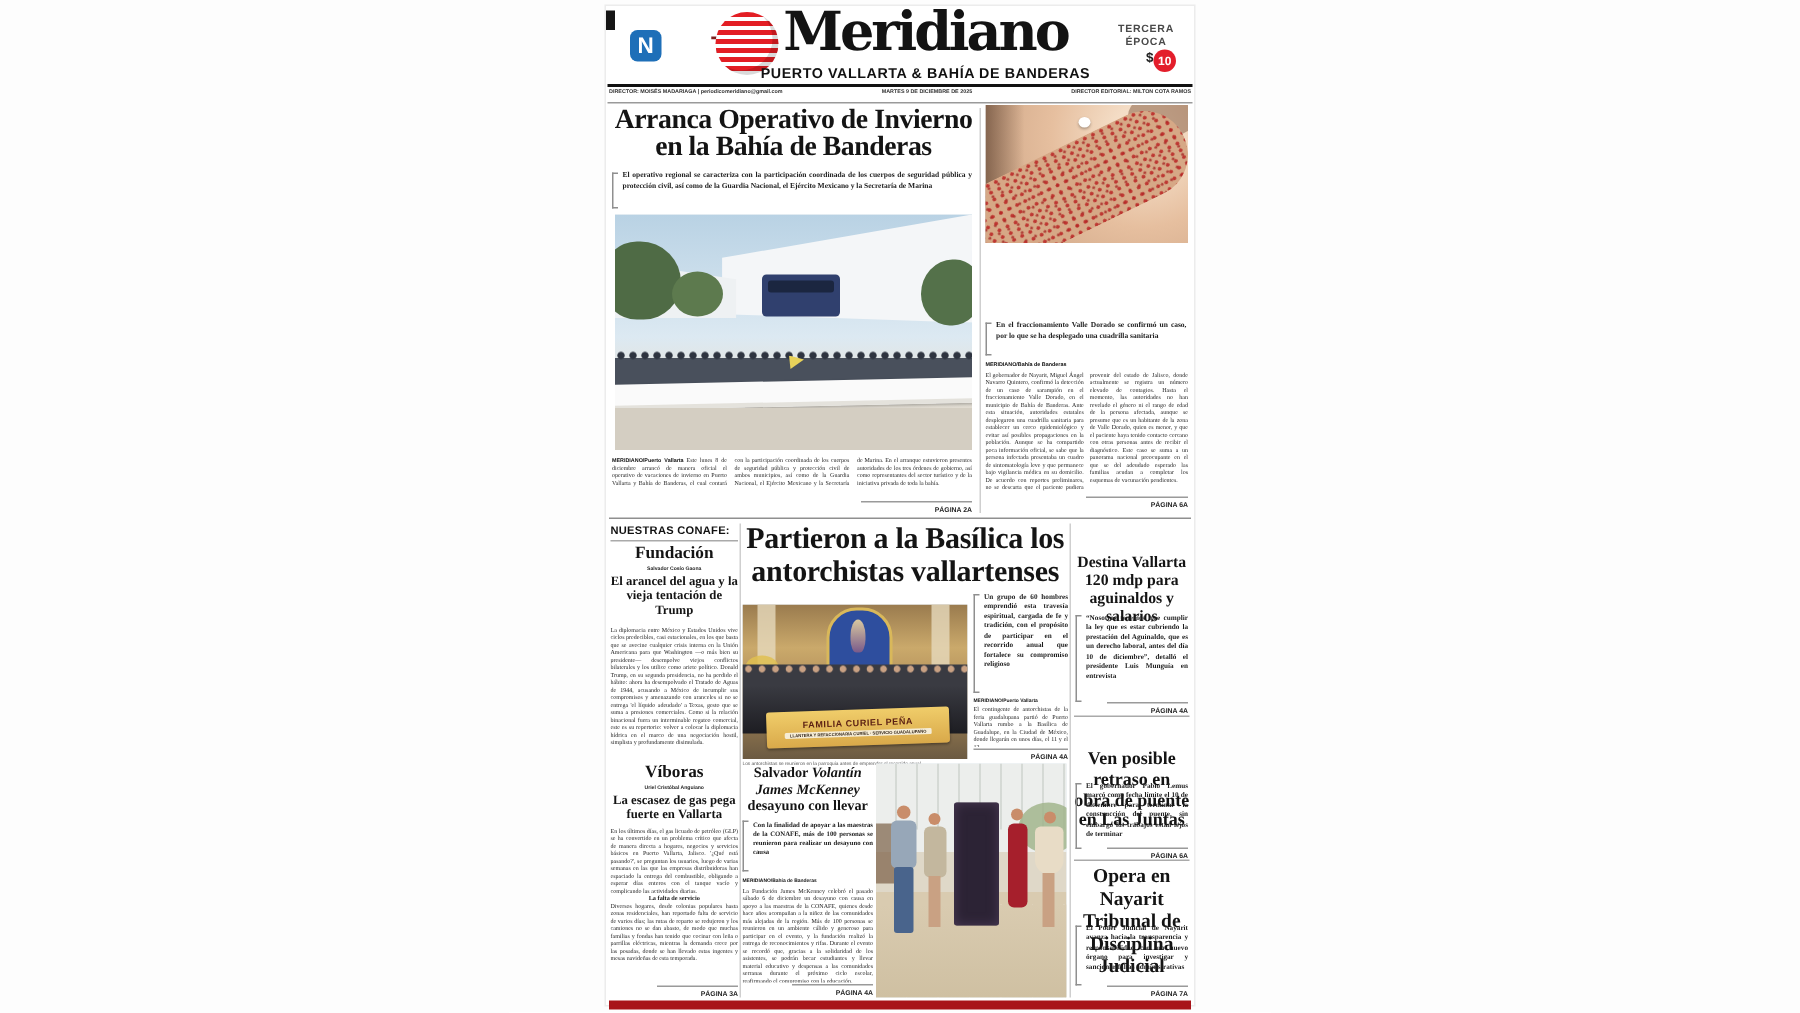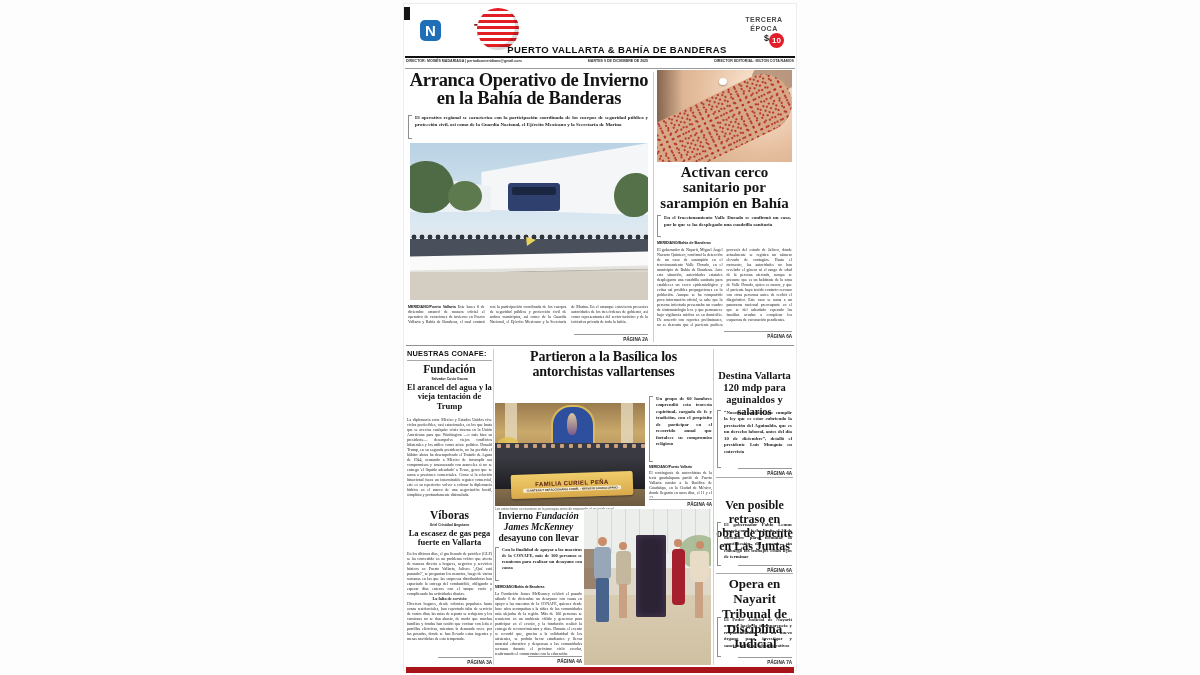--- a/index.html
+++ b/index.html
@@ -129,20 +129,21 @@
 <div class="stage">
   <div class="page">
 
     <div class="abs cornermark"></div>
     <div class="abs ntv">
       <span class="ntv-n">N</span>
       <span class="ntv-tv">TV</span>
       <span class="ntv-plus">+</span>
     </div>
     <div class="abs globe"></div>
+    <div class="abs mast-title">Meridiano</div>
     <div class="abs mast-sub">PUERTO VALLARTA &amp; BAHÍA DE BANDERAS</div>
     <div class="abs epoca">
       <span style="display:block">TERCERA</span>
       <span style="display:block">ÉPOCA</span>
     </div>
     <div class="abs price">
       <span class="price-sym">$</span>
       <span class="price-circ">10</span>
     </div>
     <div class="abs rule-black"></div>
@@ -179,21 +180,20 @@
 
     <div class="abs vline" style="left:249px;top:68px;height:270px;"></div>
 
     <div class="abs ph" style="left:253px;top:66px;width:135px;height:92px;">
       <div class="abs p2-base"></div>
       <div class="abs p2-babyhair"></div>
       <div class="abs p2-shadow"></div>
       <div class="abs p2-arm"></div>
       <div class="abs p2-cotton"></div>
     </div>
-    <div class="abs hl" style="left:252px;top:161px;width:137px;font-size:15px;line-height:1.02;">Activan cerco sanitario por sarampión en Bahía</div>
     <div class="abs deck" style="left:253px;top:211px;width:134px;height:22px;">
       <div class="bracket"></div>
       <p>En el fraccionamiento Valle Dorado se confirmó un caso, por lo que se ha desplegado una cuadrilla sanitaria</p>
     </div>
     <div class="abs byline" style="left:253px;top:237px;">MERIDIANO/Bahía de Banderas</div>
     <div class="abs micro cols2" style="left:253px;top:243px;width:135px;height:82px;overflow:hidden;">El gobernador de Nayarit, Miguel Ángel Navarro Quintero, confirmó la detección de un caso de sarampión en el fraccionamiento Valle Dorado, en el municipio de Bahía de Banderas. Ante esta situación, autoridades estatales desplegaron una cuadrilla sanitaria para establecer un cerco epidemiológico y evitar así posibles propagaciones en la población. Aunque se ha compartido poca información oficial, se sabe que la persona infectada presentaba un cuadro de sintomatología leve y que permanece bajo vigilancia médica en su domicilio. De acuerdo con reportes preliminares, no se descarta que el paciente pudiera provenir del estado de Jalisco, donde actualmente se registra un número elevado de contagios. Hasta el momento, las autoridades no han revelado el género ni el rango de edad de la persona afectada, aunque se presume que es un habitante de la zona de Valle Dorado, quien es menor, y que el paciente haya tenido contacto cercano con otras personas antes de recibir el diagnóstico. Este caso se suma a un panorama nacional preocupante en el que se del adeudado esperado las familias acudan a completar los esquemas de vacunación pendientes.</div>
     <div class="abs pageref" style="left:320px;top:327px;width:68px;">PÁGINA 6A</div>
 
     <div class="abs hline" style="left:2px;right:2px;top:341px;"></div>
 
@@ -209,21 +209,21 @@
     <div class="abs ophl" style="left:3px;top:525px;width:85px;">La escasez de gas pega fuerte en Vallarta</div>
     <div class="abs micro" style="left:3px;top:547px;width:85px;height:105px;overflow:hidden;">
       <span>En los últimos días, el gas licuado de petróleo (GLP) se ha convertido en un problema crítico que afecta de manera directa a hogares, negocios y servicios básicos en Puerto Vallarta, Jalisco. '¿Qué está pasando?', se preguntan los usuarios, luego de varias semanas en las que las empresas distribuidoras han espaciado la entrega del combustible, obligando a esperar días enteros con el tanque vacío y complicando las actividades diarias.</span>
       <b style="display:block;text-align:center;font-size:4.2px;">La falta de servicio</b>
       <span>Diversos hogares, desde colonias populares hasta zonas residenciales, han reportado falta de servicio de varios días; las rutas de reparto se redujeron y los camiones no se dan abasto, de modo que muchas familias y fondas han tenido que cocinar con leña o parrillas eléctricas, mientras la demanda crece por las posadas, donde se han llevado estas ingentes y mesas navideñas de esta temporada.</span>
     </div>
     <div class="abs pageref" style="left:34px;top:653px;width:54px;">PÁGINA 3A</div>
 
     <div class="abs vline" style="left:89px;top:345px;height:316px;"></div>
 
-    <div class="abs hl" style="left:91px;top:345px;width:217px;font-size:14px;line-height:1.08;letter-spacing:-.2px;">Partieron a la Basílica los antorchistas vallartenses</div>
+    <div class="abs hl" style="left:91px;top:345px;width:217px;font-size:20px;line-height:1.08;letter-spacing:-.2px;">Partieron a la Basílica los antorchistas vallartenses</div>
     <div class="abs ph" style="left:91px;top:399px;width:150px;height:103px;">
       <div class="abs p3-base"></div>
       <div class="abs p3-pillarL"></div>
       <div class="abs p3-pillarR"></div>
       <div class="abs p3-arch"></div>
       <div class="abs p3-virgin"></div>
       <div class="abs p3-flowers"></div>
       <div class="abs p3-crowd"></div>
       <div class="abs p3-bannerwrap">
         <span class="p3-b1">FAMILIA CURIEL PEÑA</span>
@@ -233,21 +233,21 @@
     <div class="abs photocap" style="left:91px;top:503px;width:150px;white-space:nowrap;overflow:hidden;">Los antorchistas se reunieron en la parroquia antes de emprender el recorrido anual.</div>
     <div class="abs deck" style="left:245px;top:392px;width:63px;height:66px;">
       <div class="bracket"></div>
       <p style="font-size:4.8px;">Un grupo de 60 hombres emprendió esta travesía espiritual, cargada de fe y tradición, con el propósito de participar en el recorrido anual que fortalece su compromiso religioso</p>
     </div>
     <div class="abs byline" style="left:245px;top:461px;font-size:3.3px;">MERIDIANO/Puerto Vallarta</div>
     <div class="abs micro" style="left:245px;top:466px;width:63px;height:28px;overflow:hidden;">El contingente de antorchistas de la feria guadalupana partió de Puerto Vallarta rumbo a la Basílica de Guadalupe, en la Ciudad de México, donde llegarán en unos días, el 11 y el 12.</div>
     <div class="abs pageref" style="left:245px;top:495px;width:63px;">PÁGINA 4A</div>
 
     <div class="abs hl" style="left:91px;top:507px;width:87px;font-size:9.5px;line-height:1.15;">
-      <span>Invierno </span><i>Fundación James McKenney</i><span> desayuno con llevar</span>
+      <span>Salvador </span><i>Volantín James McKenney</i><span> desayuno con llevar</span>
     </div>
     <div class="abs deck" style="left:91px;top:543px;width:87px;height:34px;">
       <div class="bracket"></div>
       <p style="font-size:4.5px;">Con la finalidad de apoyar a las maestras de la CONAFE, más de 100 personas se reunieron para realizar un desayuno con causa</p>
     </div>
     <div class="abs byline" style="left:91px;top:581px;font-size:3.3px;">MERIDIANO/Bahía de Banderas</div>
     <div class="abs micro" style="left:91px;top:587px;width:87px;height:64px;overflow:hidden;">La Fundación James McKenney celebró el pasado sábado 6 de diciembre un desayuno con causa en apoyo a las maestras de la CONAFE, quienes desde hace años acompañan a la niñez de las comunidades más alejadas de la región. Más de 100 personas se reunieron en un ambiente cálido y generoso para participar en el evento, y la fundación realizó la entrega de reconocimientos y rifas. Durante el evento se recordó que, gracias a la solidaridad de los asistentes, se podrán becar estudiantes y llevar material educativo y despensas a las comunidades serranas durante el próximo ciclo escolar, reafirmando el compromiso con la educación.</div>
     <div class="abs pageref" style="left:124px;top:652px;width:54px;">PÁGINA 4A</div>
 
     <div class="abs ph" style="left:180px;top:505px;width:127px;height:156px;">

